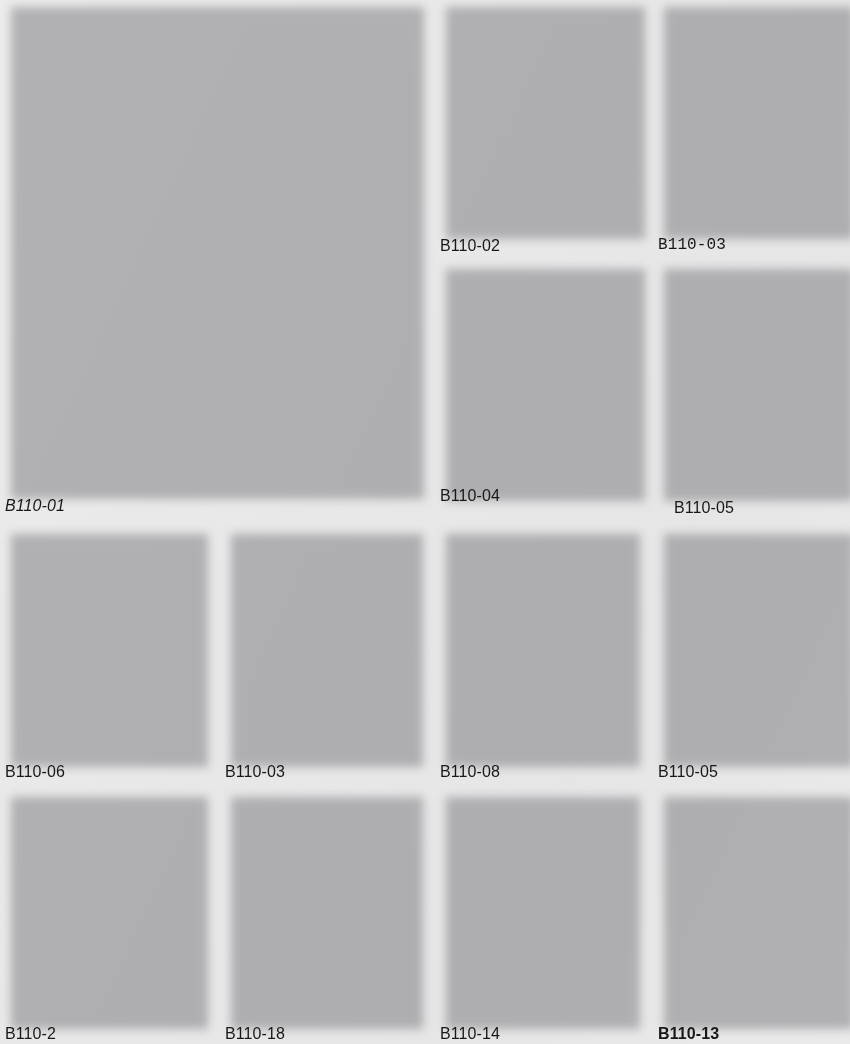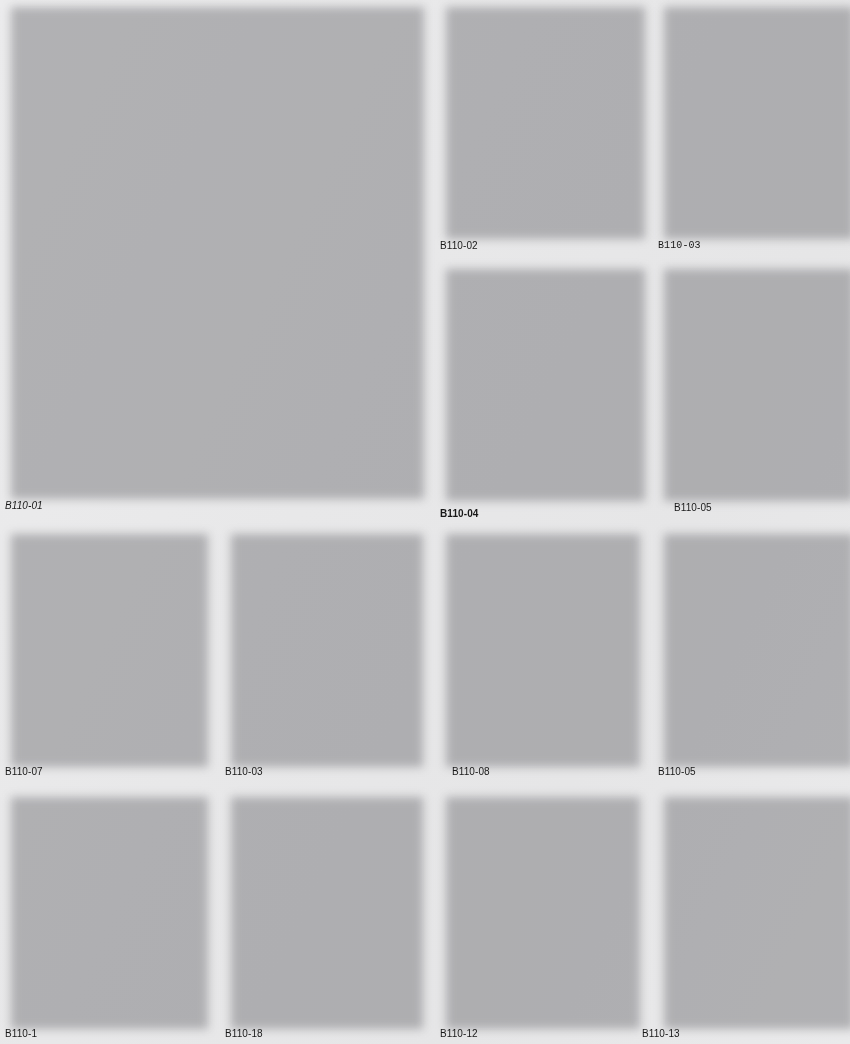--- a/index.html
+++ b/index.html
@@ -98,21 +98,21 @@
         rgba(255,255,255,.03) 24%,
         rgba(0,0,0,.025) 52%,
         rgba(255,255,255,.05) 74%,
         rgba(0,0,0,.05) 100%);
   }
 
   
   .swatch-label {
     position: absolute;
     left: 0;
-    font-size: 10px;
+    font-size: 16px;
     line-height: 19px;
     letter-spacing: .1px;
     color: #181818;
     white-space: nowrap;
     text-align: right;
   }
 </style>
 </head>
 <body>
 
@@ -149,104 +149,104 @@
     <div class="swatch-label" style="left: 658px; top: 236px; position: absolute; font-family: Liberation Mono, monospace;">B110-03</div>
     <div class="swatch-cell" style="left: 440px; top: 262px; width: 199px;">
       <div class="swatch-chip-wrap" style="height: 232px;">
         <div class="swatch-shadow"></div>
         <div class="swatch-chip" title="sand tan" style="background-color: rgb(188, 148, 109);">
           <div class="grain" style="background-position: 9px 6px, 9px 6px, 8px 4px, 1px 9px, 6px 1px, 2px 5px;"></div>
           <div class="sheen"></div>
         </div>
       </div>
     </div>
-    <div class="swatch-label" style="left: 440px; top: 504px; position: absolute; font-weight: bold;">B110-04</div>
+    <div class="swatch-label" style="left: 440px; top: 486px; position: absolute;">B110-04</div>
     <div class="swatch-cell" style="left: 658px; top: 262px; width: 190px;">
       <div class="swatch-chip-wrap" style="height: 232px;">
         <div class="swatch-shadow"></div>
         <div class="swatch-chip" title="caramel brown" style="background-color: rgb(169, 113, 47);">
           <div class="grain" style="background-position: 1px 2px, 4px 2px, 9px 4px, 1px 10px, 6px 1px, 2px 5px;"></div>
           <div class="sheen"></div>
         </div>
       </div>
     </div>
     <div class="swatch-label" style="left: 674px; top: 498px; position: absolute;">B110-05</div>
     <div class="swatch-cell" style="left: 5px; top: 527px; width: 197px;">
       <div class="swatch-chip-wrap" style="height: 233px;">
         <div class="swatch-shadow"></div>
         <div class="swatch-chip" title="taupe khaki" style="background-color: rgb(155, 142, 118);">
           <div class="grain" style="background-position: 4px 7px, 6px 6px, 10px 4px, 1px 6px, 6px 1px, 2px 5px;"></div>
           <div class="sheen"></div>
         </div>
       </div>
     </div>
-    <div class="swatch-label" style="left: 5px; top: 762px; position: absolute;">B110-07</div>
+    <div class="swatch-label" style="left: 5px; top: 762px; position: absolute;">B110-06</div>
     <div class="swatch-cell" style="left: 225px; top: 527px; width: 192px;">
       <div class="swatch-chip-wrap" style="height: 233px;">
         <div class="swatch-shadow"></div>
         <div class="swatch-chip" title="warm orange" style="background-color: rgb(224, 139, 60);">
           <div class="grain" style="background-position: 7px 3px, 8px 2px, 5px 4px, 1px 7px, 6px 1px, 2px 5px;"></div>
           <div class="sheen"></div>
         </div>
       </div>
     </div>
     <div class="swatch-label" style="left: 225px; top: 762px; position: absolute;">B110-03</div>
     <div class="swatch-cell" style="left: 440px; top: 527px; width: 194px;">
       <div class="swatch-chip-wrap" style="height: 233px;">
         <div class="swatch-shadow"></div>
         <div class="swatch-chip" title="burnt orange" style="background-color: rgb(212, 103, 43);">
           <div class="grain" style="background-position: 10px 8px, 3px 6px, 6px 4px, 1px 8px, 6px 1px, 2px 5px;"></div>
           <div class="sheen"></div>
         </div>
       </div>
     </div>
-    <div class="swatch-label" style="left: 440px; top: 762px; position: absolute; margin-left: 12px;">B110-08</div>
+    <div class="swatch-label" style="left: 440px; top: 762px; position: absolute;">B110-08</div>
     <div class="swatch-cell" style="left: 658px; top: 527px; width: 190px;">
       <div class="swatch-chip-wrap" style="height: 233px;">
         <div class="swatch-shadow"></div>
         <div class="swatch-chip" title="chestnut brown" style="background-color: rgb(125, 65, 24);">
           <div class="grain" style="background-position: 2px 4px, 5px 2px, 7px 4px, 1px 9px, 6px 1px, 2px 5px;"></div>
           <div class="sheen"></div>
         </div>
       </div>
     </div>
     <div class="swatch-label" style="left: 658px; top: 762px; position: absolute;">B110-05</div>
     <div class="swatch-cell" style="left: 5px; top: 790px; width: 197px;">
       <div class="swatch-chip-wrap" style="height: 232px;">
         <div class="swatch-shadow"></div>
         <div class="swatch-chip" title="espresso dark brown" style="background-color: rgb(51, 33, 29);">
           <div class="grain" style="background-position: 5px 0px, 7px 6px, 8px 4px, 1px 10px, 6px 1px, 2px 5px;"></div>
           <div class="sheen"></div>
         </div>
       </div>
     </div>
-    <div class="swatch-label" style="left: 5px; top: 1024px; position: absolute;">B110-1</div>
+    <div class="swatch-label" style="left: 5px; top: 1024px; position: absolute;">B110-2</div>
     <div class="swatch-cell" style="left: 225px; top: 790px; width: 192px;">
       <div class="swatch-chip-wrap" style="height: 232px;">
         <div class="swatch-shadow"></div>
         <div class="swatch-chip" title="golden yellow" style="background-color: rgb(239, 200, 31);">
           <div class="grain" style="background-position: 8px 5px, 9px 2px, 9px 4px, 1px 6px, 6px 1px, 2px 5px;"></div>
           <div class="sheen"></div>
         </div>
       </div>
     </div>
     <div class="swatch-label" style="left: 225px; top: 1024px; position: absolute;">B110-18</div>
     <div class="swatch-cell" style="left: 440px; top: 790px; width: 194px;">
       <div class="swatch-chip-wrap" style="height: 232px;">
         <div class="swatch-shadow"></div>
         <div class="swatch-chip" title="dusty rose blush" style="background-color: rgb(203, 171, 157);">
           <div class="grain" style="background-position: 0px 1px, 4px 6px, 10px 4px, 1px 7px, 6px 1px, 2px 5px;"></div>
           <div class="sheen"></div>
         </div>
       </div>
     </div>
-    <div class="swatch-label" style="left: 440px; top: 1024px; position: absolute;">B110-12</div>
+    <div class="swatch-label" style="left: 440px; top: 1024px; position: absolute;">B110-14</div>
     <div class="swatch-cell" style="left: 658px; top: 790px; width: 190px;">
       <div class="swatch-chip-wrap" style="height: 232px;">
         <div class="swatch-shadow"></div>
         <div class="swatch-chip" title="crimson red" style="background-color: rgb(168, 29, 34);">
           <div class="grain" style="background-position: 3px 6px, 6px 2px, 5px 4px, 1px 8px, 6px 1px, 2px 5px;"></div>
           <div class="sheen"></div>
         </div>
       </div>
     </div>
-    <div class="swatch-label" style="left: 642px; top: 1024px; position: absolute;">B110-13</div>
+    <div class="swatch-label" style="left: 658px; top: 1024px; position: absolute; font-weight: bold;">B110-13</div>
   </div>
 
 </body></html>

